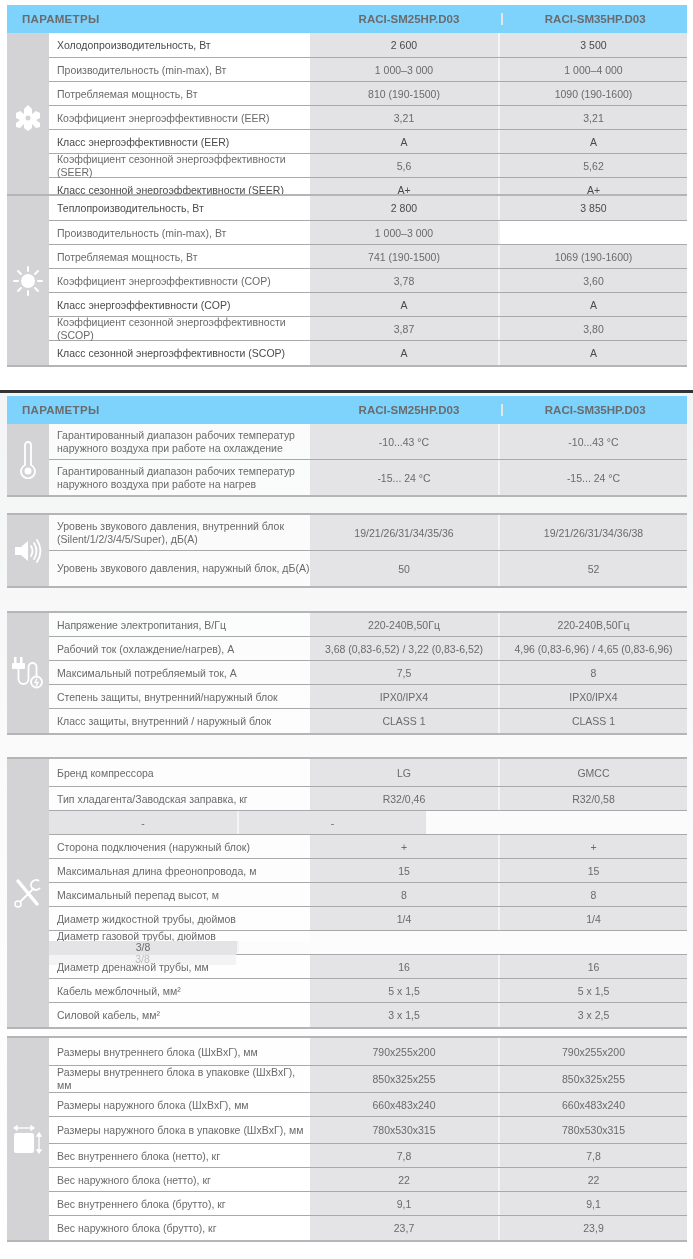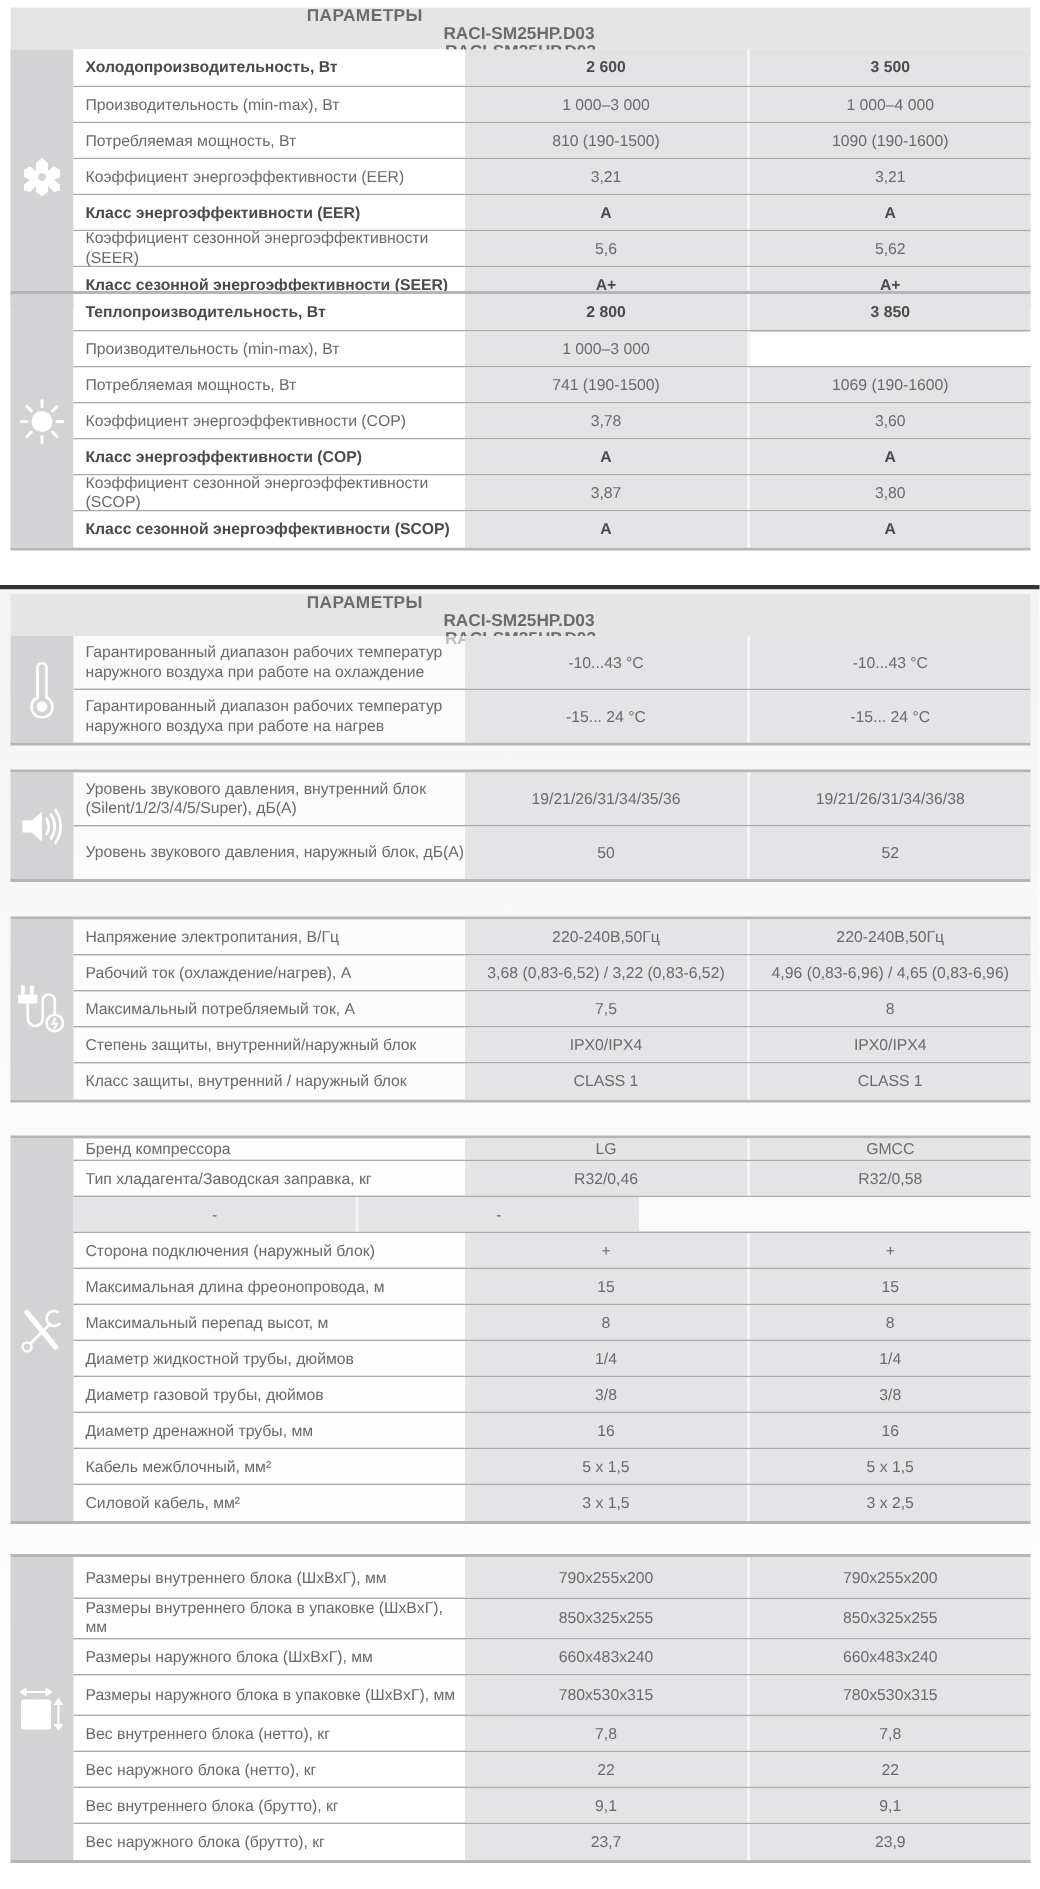--- a/index.html
+++ b/index.html
@@ -14,21 +14,21 @@
   .page1 { top: 0; height: 391px; background: #fff; }
   .page2 {
     top: 393px; height: 866px;
     background: linear-gradient(180deg, #f3f4f5 0%, #fafafa 40%, #ffffff 100%);
   }
   .separator { position: absolute; left: 0; top: 390px; width: 693px; height: 3px; background: #333; }
 
   .table { position: absolute; left: 7px; width: 680px; }
   .hdr {
     display: flex; height: 28px; align-items: center;
-    background: #e5e5e5; font-weight: bold; font-size: 11.5px; color: #6b6b6e; flex-direction: column;
+    background: #7dd3fc; font-weight: bold; font-size: 11.5px; color: #6b6b6e;
   }
   .hdr .p { width: 300px; padding-left: 15px; letter-spacing: 0.3px; }
   .hdr .m { width: 187px; text-align: center; box-sizing: border-box; }
   .hdr .m1 { border-right: 2px solid #e6e6e8; width: 190px; }
   .hdr .p { width: 300px; }
 
   .section { display: flex; border-top: 2px solid #b5b5b7; border-bottom: 2px solid #b5b5b7; }
   .section.first { border-top: none; }
   .icon-col {
     width: 42px; background: #d3d3d5; display: flex; align-items: center; justify-content: center; flex-shrink: 0;
@@ -39,21 +39,21 @@
   .row .lbl {
     width: 261px; background: #fff; padding: 0 0 0 8px; display: flex; align-items: center;
     font-size: 10.5px; color: #6a6a6c; line-height: 10px; box-sizing: border-box;
   }
   .row .v {
     width: 190px; background: #e3e3e5; display: flex; align-items: center; justify-content: center;
     font-size: 10.5px; color: #6a6a6c; box-sizing: border-box;
   }
   .row .v1 { border-right: 2px solid #f4f4f6; }
   .row .v2 { width: 187px; }
-  .row.bold .lbl, .row.bold .v { font-weight: bold; color: #4a4a4c; }
+  .row.bold .lbl, .row.bold .v { font-weight: normal; color: #4a4a4c; }
   .row.bold .lbl { font-size: 10.5px; }
   .page2 .row .lbl { background: rgba(255,255,255,0.55); }
   .page2 .row .v { background: #e4e4e6; }
   .page2 .icon-col { background: #d3d3d5; }
   .row.tall .lbl { line-height: 13px; }
   svg { display: block; }
 </style>
 </head>
 <body>
 
@@ -288,21 +288,21 @@
         <span>
           <svg width="32" height="32" viewBox="0 0 32 32">
             <line x1="6" y1="4" x2="25" y2="27" stroke="#fff" stroke-width="3.5" stroke-linecap="round"></line>
             <path d="M27,4 a5,5 0 1 0 1,7" fill="none" stroke="#fff" stroke-width="1.8"></path>
             <line x1="22" y1="11" x2="8" y2="25" stroke="#fff" stroke-width="1.8"></line>
             <circle cx="6" cy="27" r="3" fill="none" stroke="#fff" stroke-width="1.6"></circle>
           </svg>
         </span>
       </div>
       <div class="rows" id="rows-installation">
-          <div class="row" style="height: 15px;">
+          <div class="row" style="height: 28px;">
             <div class="lbl">Бренд компрессора</div>
             <div class="v v1">LG</div>
             <div class="v v2">GMCC</div>
           </div>
           <div class="row" style="height: 24px;">
             <div class="lbl">Тип хладагента/Заводская заправка, кг</div>
             <div class="v v1">R32/0,46</div>
             <div class="v v2">R32/0,58</div>
           </div>
           <div class="row" style="height: 24px;">
@@ -322,21 +322,21 @@
           <div class="row" style="height: 24px;">
             <div class="lbl">Максимальный перепад высот, м</div>
             <div class="v v1">8</div>
             <div class="v v2">8</div>
           </div>
           <div class="row" style="height: 24px;">
             <div class="lbl">Диаметр жидкостной трубы, дюймов</div>
             <div class="v v1">1/4</div>
             <div class="v v2">1/4</div>
           </div>
-          <div class="row" style="height: 24px;">
+          <div class="row" style="height: 24px; flex-direction: column;">
             <div class="lbl">Диаметр газовой трубы, дюймов</div>
             <div class="v v1">3/8</div>
             <div class="v v2">3/8</div>
           </div>
           <div class="row" style="height: 24px;">
             <div class="lbl">Диаметр дренажной трубы, мм</div>
             <div class="v v1">16</div>
             <div class="v v2">16</div>
           </div>
           <div class="row" style="height: 24px;">

